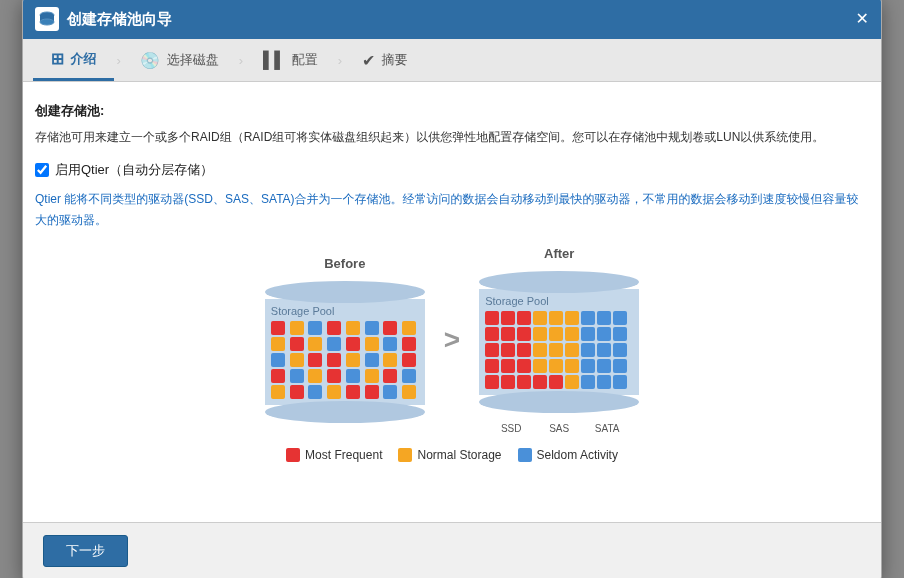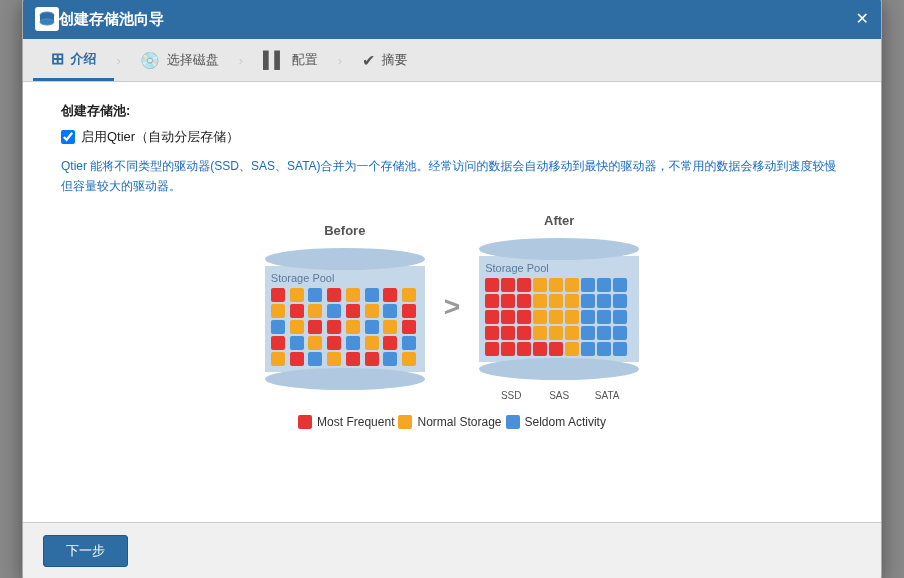--- a/index.html
+++ b/index.html
@@ -25,21 +25,21 @@
       background: #2e6da4;
       color: white;
       padding: 8px 12px;
       display: flex;
       align-items: center;
       justify-content: space-between;
     }
     .title-bar-left {
       display: flex;
       align-items: center;
-      gap: 0;
+      gap: 8px;
       font-size: 15px;
       font-weight: bold;
     }
     .title-icon {
       width: 24px;
       height: 24px;
       background: white;
       border-radius: 3px;
       display: flex;
       align-items: center;
@@ -79,21 +79,21 @@
     .tab-icon {
       font-size: 16px;
     }
     .tab-separator {
       color: #ccc;
       padding: 0 2px;
     }
     
     .content {
       background: white;
-      padding: 20px 38px;
+      padding: 20px 12px;
       min-height: 440px;
     }
     .section-title {
       font-size: 13px;
       font-weight: bold;
       margin-bottom: 8px;
       color: #222;
     }
     .description {
       font-size: 12px;
@@ -199,21 +199,21 @@
     .arrow {
       font-size: 28px;
       color: #999;
       font-weight: bold;
     }
     
     .legend {
       display: flex;
       align-items: center;
       justify-content: center;
-      gap: 4px;
+      gap: 16px;
       margin-top: 6px;
       text-align: right;
     }
     .legend-item {
       display: flex;
       align-items: center;
       gap: 5px;
       font-size: 12px;
       color: #333;
     }
@@ -282,20 +282,21 @@
     </div>
     <span class="tab-separator">›</span>
     <div class="tab">
       <span class="tab-icon">✔</span>
       <span>摘要</span>
     </div>
   </div>
 
   <div class="content">
     <div class="section-title">创建存储池:</div>
+    <div class="description">存储池可用来建立一个或多个RAID组（RAID组可将实体磁盘组织起来）以供您弹性地配置存储空间。您可以在存储池中规划卷或LUN以供系统使用。</div>
 
     <div class="checkbox-row">
       <input type="checkbox" checked="" style="">
       <span class="checkbox-label">启用Qtier（自动分层存储）</span>
     </div>
 
     <div class="qtier-info">
       <div>Qtier 能将不同类型的驱动器(SSD、SAS、SATA)合并为一个存储池。经常访问的数据会自动移动到最快的驱动器，不常用的数据会移动到速度较慢但容量较大的驱动器。</div>
     </div>
 

